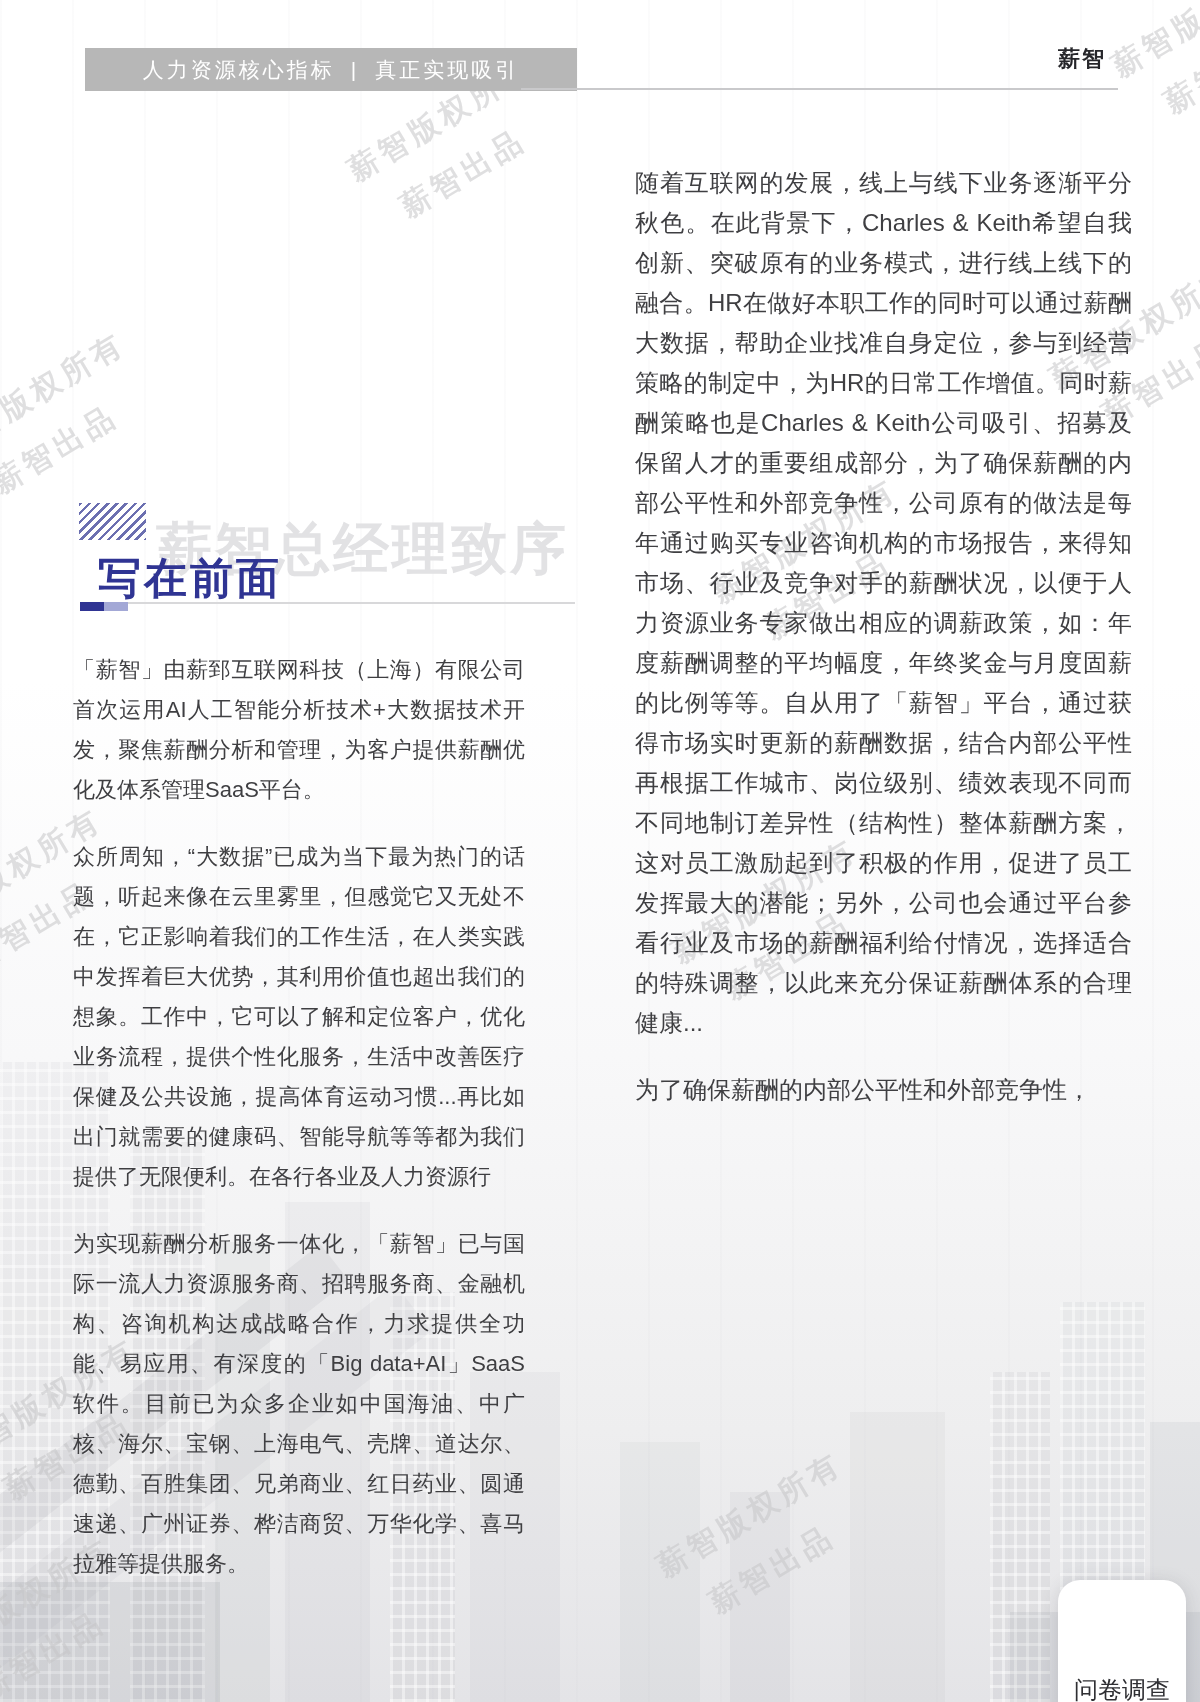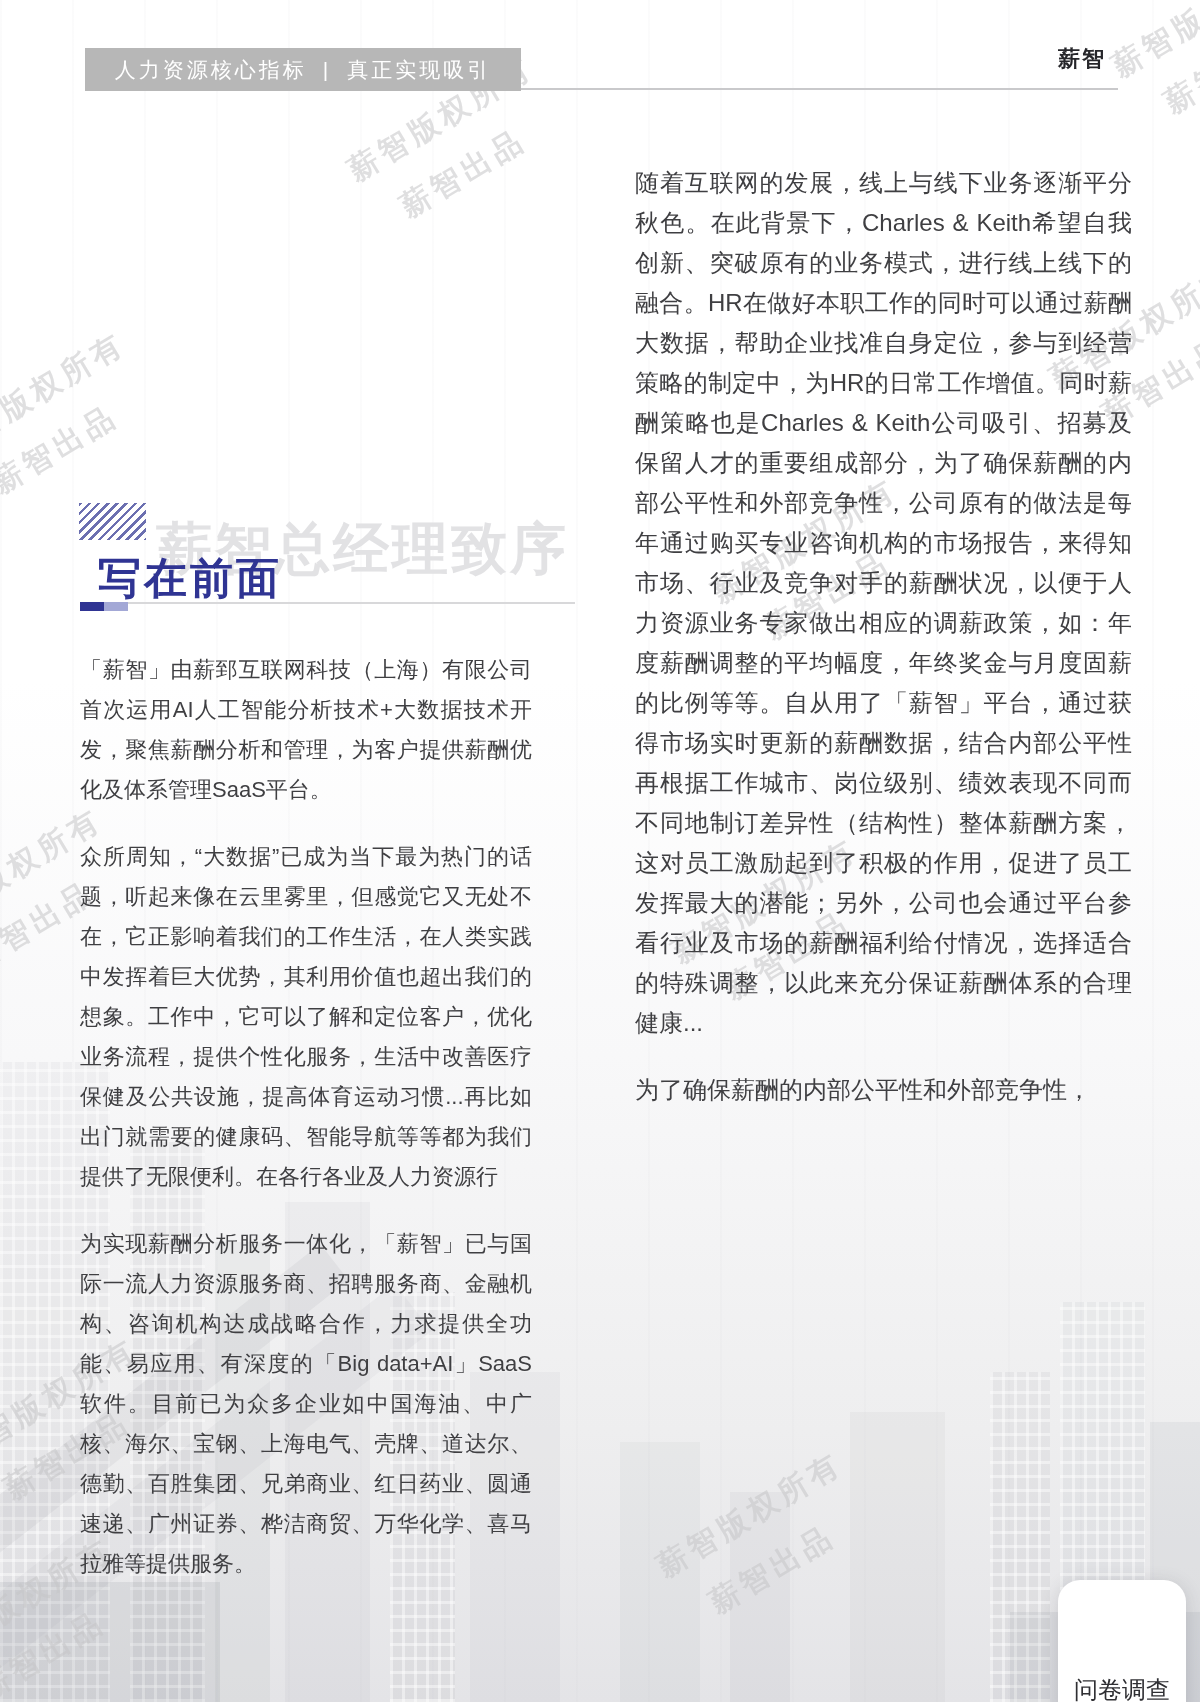--- a/index.html
+++ b/index.html
@@ -26,21 +26,21 @@
     repeating-linear-gradient(0deg,rgba(255,255,255,.45) 0 3px,transparent 3px 14px),
     repeating-linear-gradient(90deg,rgba(255,255,255,.45) 0 3px,transparent 3px 12px);}
   .streak{position:absolute;transform-origin:left bottom;}
   
   .wm{position:absolute;z-index:2;transform:rotate(-31deg);transform-origin:left top;
     color:var(--wm-gray);opacity:.55;font-size:30px;font-weight:600;
     letter-spacing:5px;white-space:nowrap;pointer-events:none;}
   .wm span{display:block;line-height:58px;}
   .wm .wm-l2{margin-left:26px;}
   
-  .badge{position:absolute;left:85px;top:48px;width:436px;height:43px;z-index:3;
+  .badge{position:absolute;left:85px;top:48px;width:492px;height:43px;z-index:3;
     background:var(--badge-gray);color:#fff;display:flex;align-items:center;justify-content:center;
     font-size:21px;letter-spacing:3px;}
   .badge-sep{margin:0 16px;}
   .header-line{position:absolute;left:521px;top:88px;width:597px;height:2px;background:#c9c9cb;z-index:3;}
   .logo{position:absolute;left:1058px;top:44px;z-index:3;font-size:22px;font-weight:700;
     color:#26262a;letter-spacing:2px;}
   
   .ghost{position:absolute;left:156px;top:512px;z-index:1;font-size:56px;font-weight:700;
     color:var(--ghost-gray);letter-spacing:3px;white-space:nowrap;}
   .hatch{position:absolute;left:79px;top:503px;width:67px;height:37px;z-index:2;
@@ -48,21 +48,21 @@
   .title{position:absolute;left:82px;top:534px;margin:16px;z-index:3;font-size:43px;font-weight:700;
     color:var(--accent);letter-spacing:3px;}
   .title-rule{position:absolute;left:80px;top:602px;width:495px;display:flex;align-items:flex-start;z-index:3;}
   .seg{display:block;width:24px;height:9px;}
   .seg-navy{background:var(--accent);}
   .seg-light{background:#a3a8d6;}
   .rule-line{flex:1;height:2px;background:#d8d8da;margin-top:0;}
   
   .col{position:absolute;z-index:3;text-align:justify;color:var(--body-text);}
   .col p{margin:0 0 27px 0;}
-  .col-left{left:80px;top:650px;width:452px;font-size:22px;line-height:40px;}
+  .col-left{left:73px;top:650px;width:452px;font-size:22px;line-height:40px;}
   .col-right{left:635px;top:163px;width:497px;font-size:24px;line-height:40px;}
   
   .survey-card{position:absolute;left:1058px;top:1580px;width:128px;height:150px;z-index:4;
     background:#fff;border-radius:22px;box-shadow:0 3px 18px rgba(60,60,70,.18);cursor:pointer;}
   .survey-label{position:absolute;left:0;right:0;bottom:24px;text-align:center;
     font-size:24px;color:#2f2f33;}
 </style>
 </head>
 <body>
 

